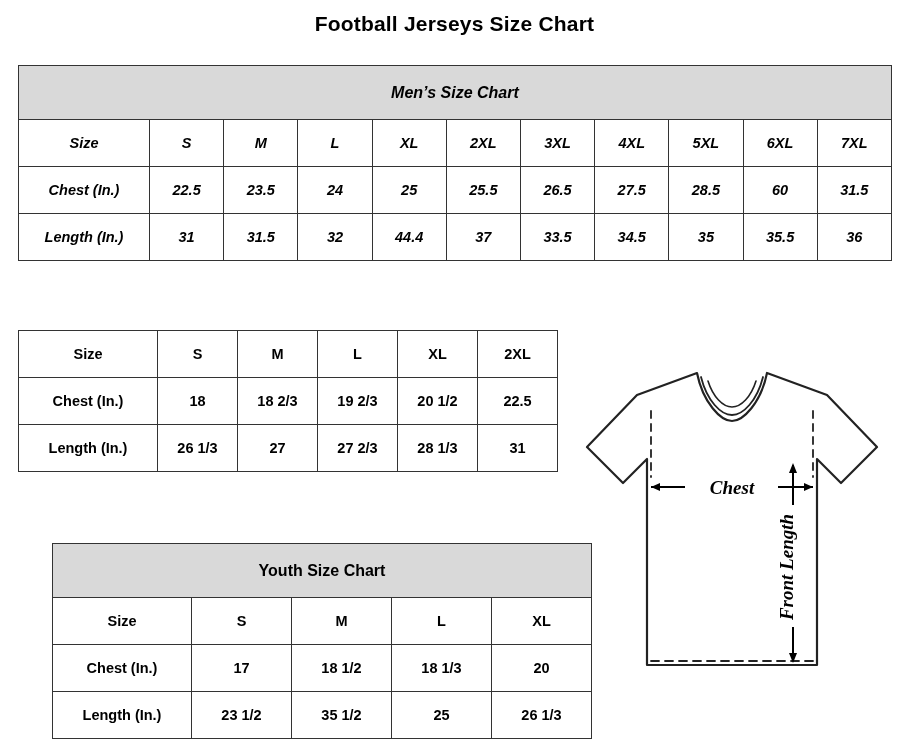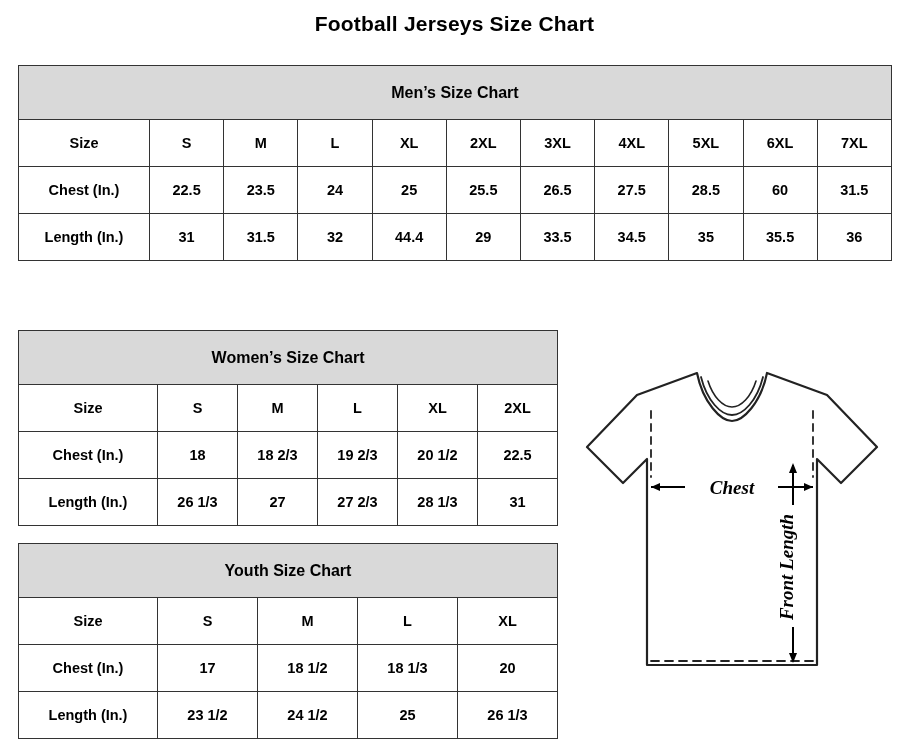--- a/index.html
+++ b/index.html
@@ -51,20 +51,21 @@
   table.size-table td.label {
     font-weight: bold;
   }
 
   
   #mens-wrap {
     position: absolute;
     left: 18px;
     top: 65px;
     width: 873px;
+    font-style: italic;
   }
   #mens-table { width: 873px; }
   #mens-table col.c0 { width: 131px; }
   #mens-table col.cn { width: 74.2px; }
 
   
   #womens-wrap {
     position: absolute;
     left: 18px;
     top: 330px;
@@ -74,21 +75,21 @@
   #womens-table col.c0 { width: 139px; }
   #womens-table col.cn { width: 80px; }
 
   
   #youth-wrap {
     position: absolute;
     left: 18px;
     top: 543px;
     width: 539px;
   }
-  #youth-table { width: 539px; }
+  #youth-table { width: 539px; margin-left: 34px; }
   #youth-table col.c0 { width: 139px; }
   #youth-table col.cn { width: 100px; }
 
   
   #shirt-wrap {
     position: absolute;
     left: 565px;
     top: 355px;
     width: 335px;
     height: 380px;
@@ -153,21 +154,21 @@
           <td>28.5</td>
           <td>60</td>
           <td>31.5</td>
         </tr>
         <tr>
           <td class="label">Length (In.)</td>
           <td>31</td>
           <td>31.5</td>
           <td>32</td>
           <td>44.4</td>
-          <td>29</td>
+          <td>37</td>
           <td>33.5</td>
           <td>34.5</td>
           <td>35</td>
           <td>35.5</td>
           <td>36</td>
         </tr>
       </tbody>
     </table>
   </div>
 
@@ -175,23 +176,20 @@
     <table class="size-table" id="womens-table">
       <colgroup>
         <col class="c0">
           <col class="cn">
           <col class="cn">
           <col class="cn">
           <col class="cn">
           <col class="cn">
       </colgroup>
       <tbody>
-        <tr>
-          <th class="caption" colspan="6">Women’s Size Chart</th>
-        </tr>
         <tr>
           <td class="label">Size</td>
           <td>S</td>
           <td>M</td>
           <td>L</td>
           <td>XL</td>
           <td>2XL</td>
         </tr>
         <tr>
           <td class="label">Chest (In.)</td>
@@ -236,21 +234,21 @@
         <tr>
           <td class="label">Chest (In.)</td>
           <td>17</td>
           <td>18 1/2</td>
           <td>18 1/3</td>
           <td>20</td>
         </tr>
         <tr>
           <td class="label">Length (In.)</td>
           <td>23 1/2</td>
-          <td>24 1/2</td>
+          <td>35 1/2</td>
           <td>25</td>
           <td>26 1/3</td>
         </tr>
       </tbody>
     </table>
   </div>
 
   <div id="shirt-wrap">
     <svg id="shirt-svg" width="335" height="380" viewBox="0 0 335 380">
       <g fill="none" stroke="#222222" stroke-width="2.2" stroke-linejoin="round" stroke-linecap="round">

